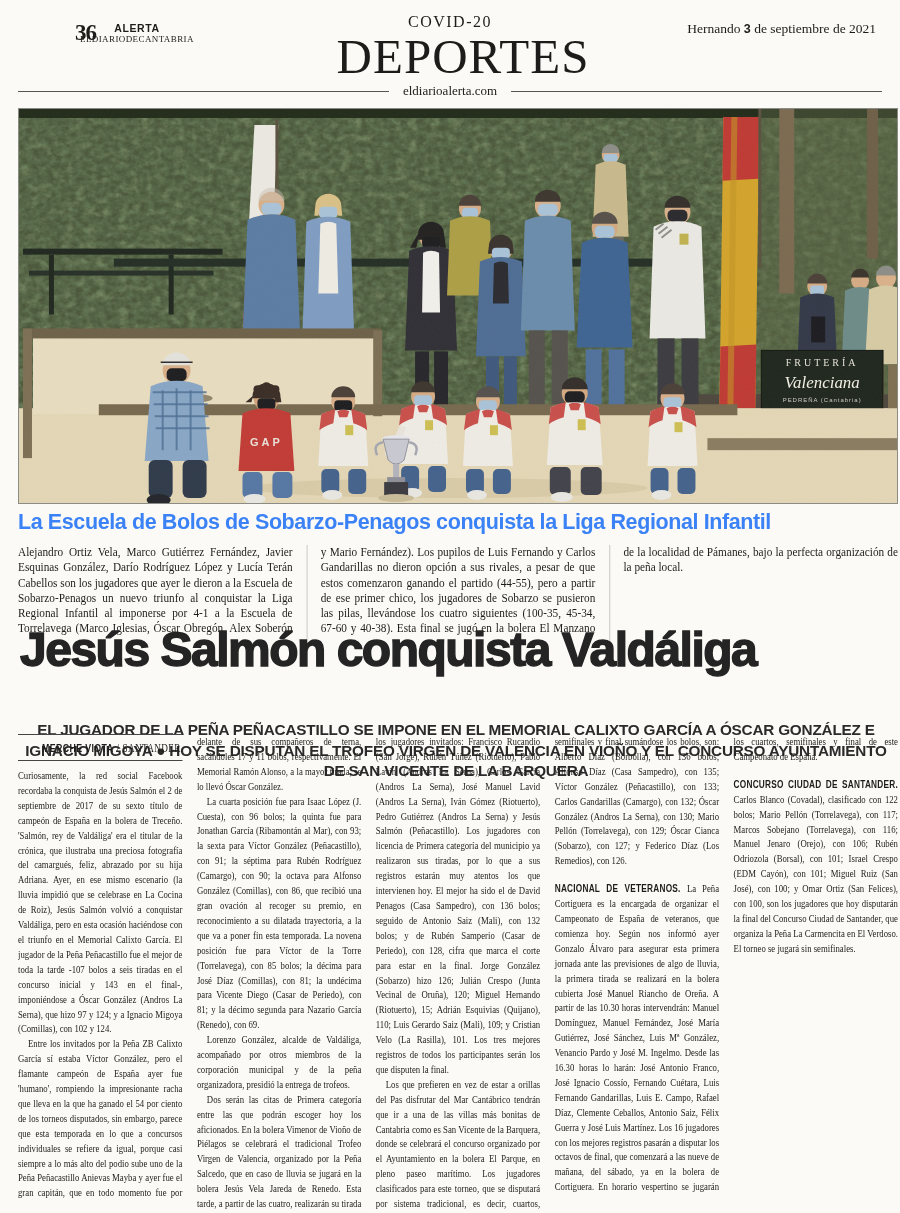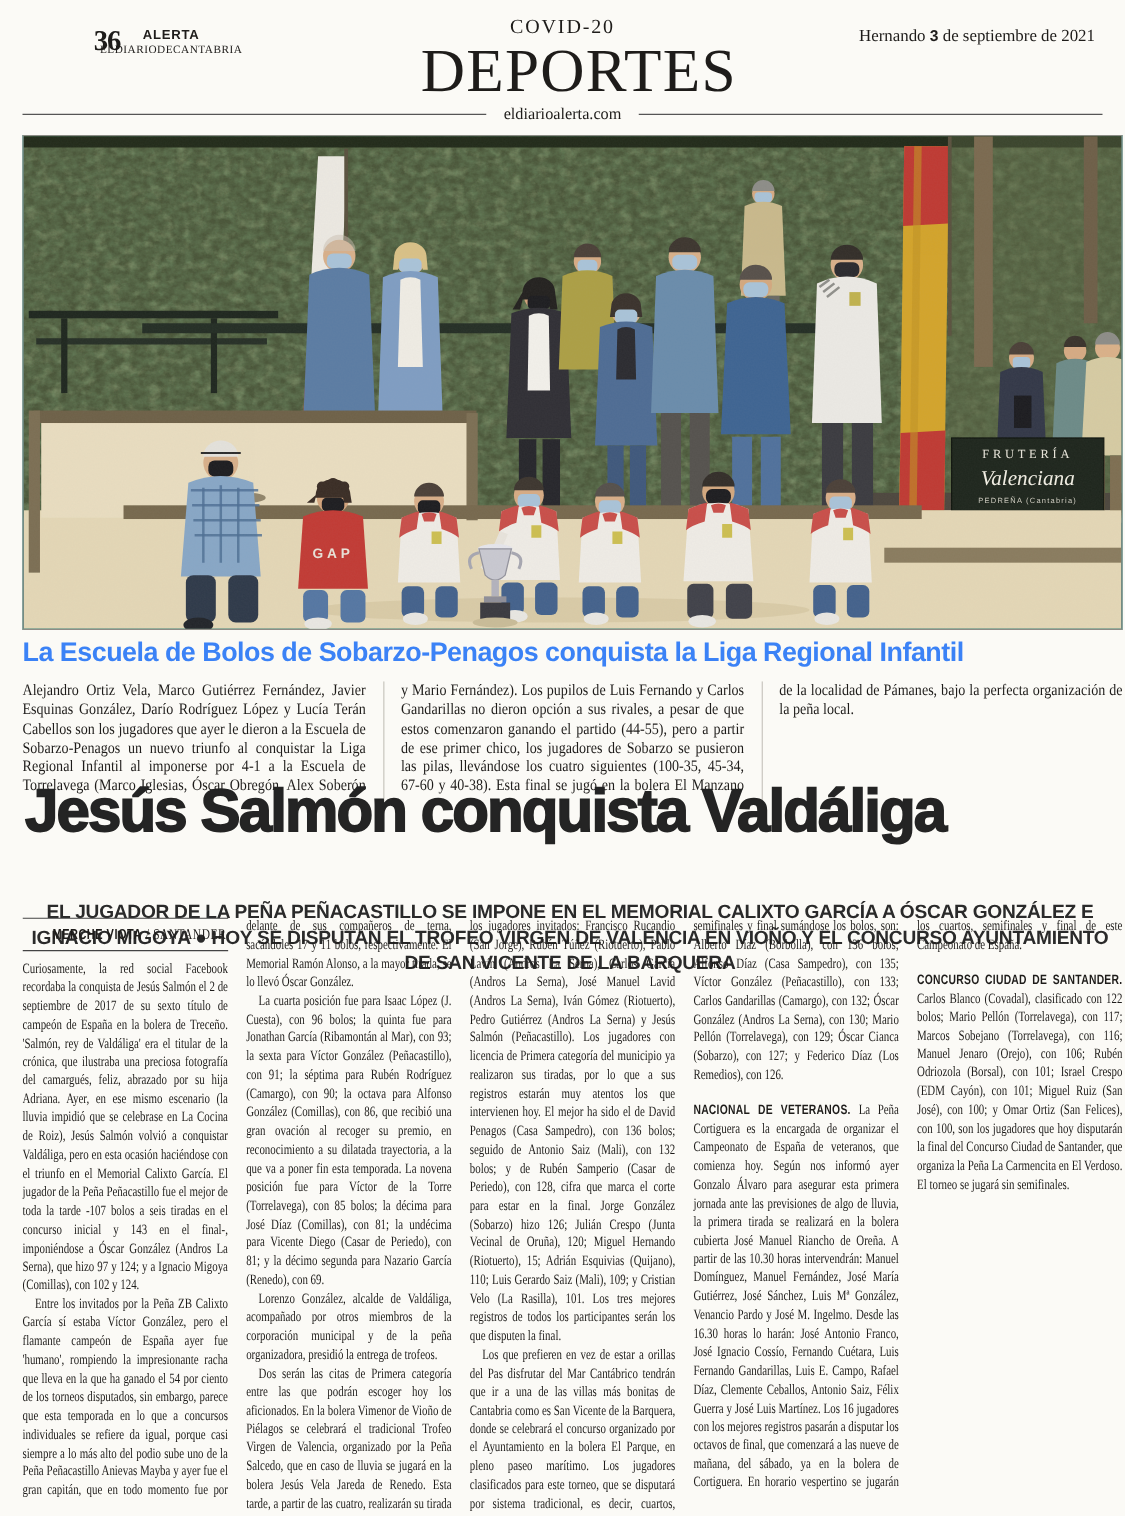--- a/index.html
+++ b/index.html
@@ -17,21 +17,21 @@
   .kicker{position:absolute;left:0;right:0;top:13px;text-align:center;
     font:16px "Liberation Serif",serif;letter-spacing:1.5px;}
   .section-title{position:absolute;left:0;right:0;top:28px;text-align:center;
     font:49px "Liberation Serif",serif;letter-spacing:1px;padding-left:26px;}
   .site-row{position:absolute;left:18px;right:18px;top:83px;display:flex;align-items:center;gap:14px;}
   .site-row .rule{flex:1;height:1px;background:#555;}
   .site-label{font:13px "Liberation Serif",serif;white-space:nowrap;}
   .edition-date{position:absolute;right:24px;top:21px;font:13.5px "Liberation Serif",serif;}
   .edition-date b{font-family:"Liberation Sans",sans-serif;font-size:12.5px;}
   
-  .photo{position:absolute;left:18px;top:108px;width:880px;height:396px;border:1px solid #8c8c86;box-sizing:border-box;background:#0f766e;}
+  .photo{position:absolute;left:18px;top:108px;width:880px;height:396px;border:1px solid #8c8c86;box-sizing:border-box;background:#fca5a5;}
   .photo svg{display:block;width:100%;height:100%;}
   
   .caption-headline{position:absolute;left:18px;top:510px;width:880px;
     font:bold 21.5px "Liberation Sans",sans-serif;letter-spacing:-.4px;color:#3b82f6;}
   .caption-cols{position:absolute;left:18px;top:545px;width:1000px;height:96px;overflow:hidden;
     transform:scaleX(0.88);transform-origin:0 0;
     column-count:3;column-gap:32px;column-fill:auto;column-rule:1px solid #c4c1ba;}
   .caption-cols p{margin:0;font:12.8px/15.3px "Liberation Serif",serif;text-align:justify;}
   
   .main-headline{position:absolute;left:16px;top:622px;width:880px;

